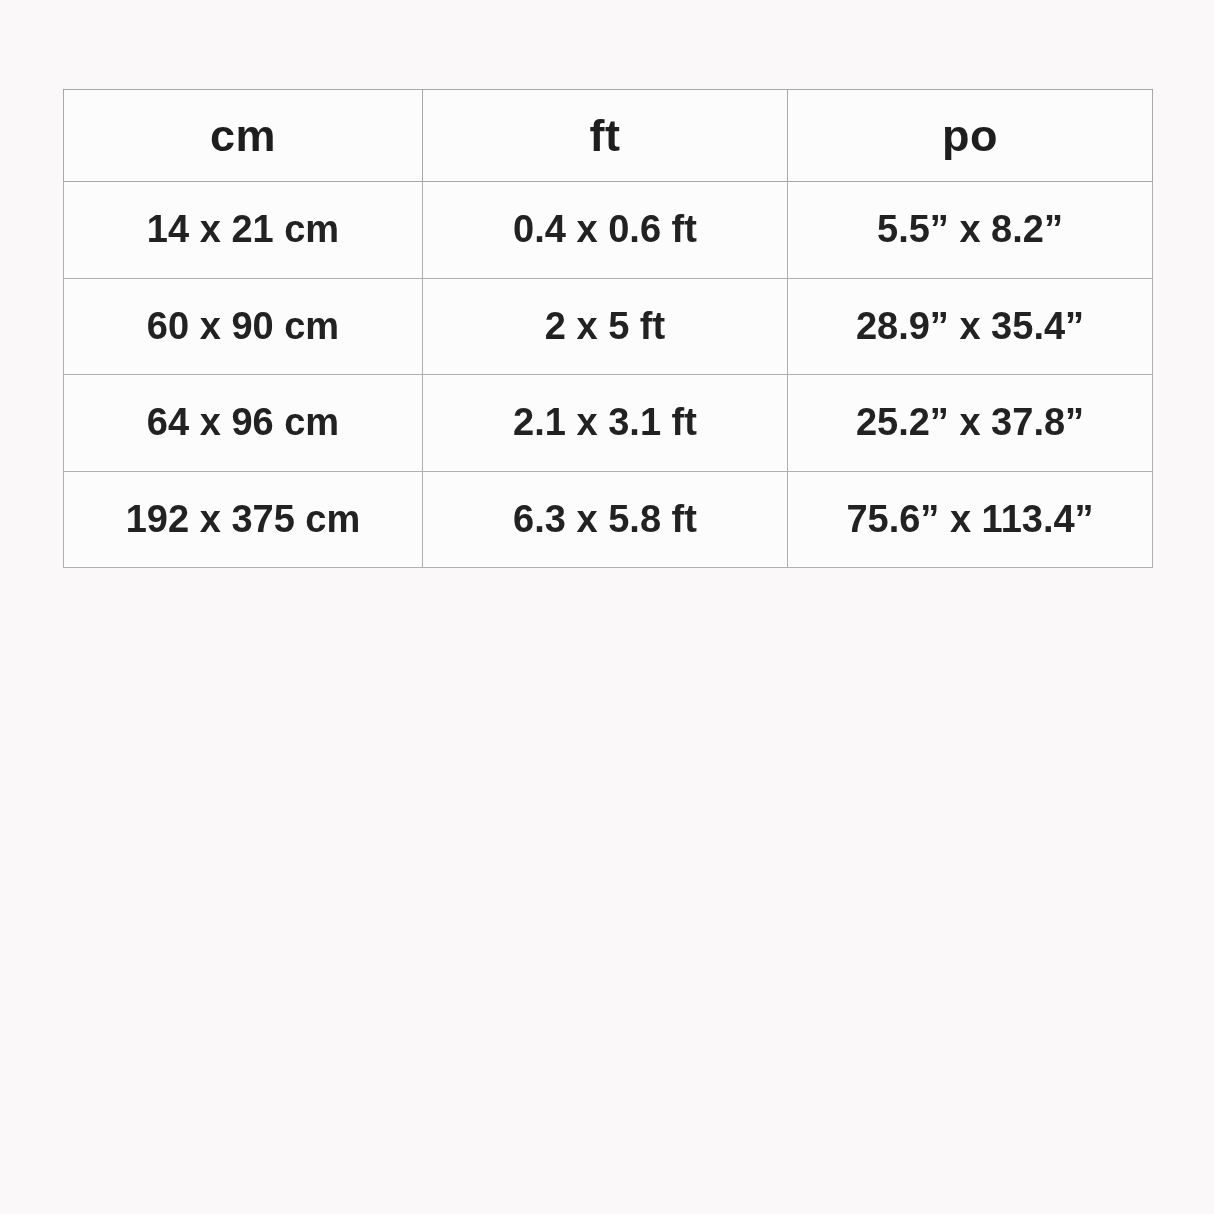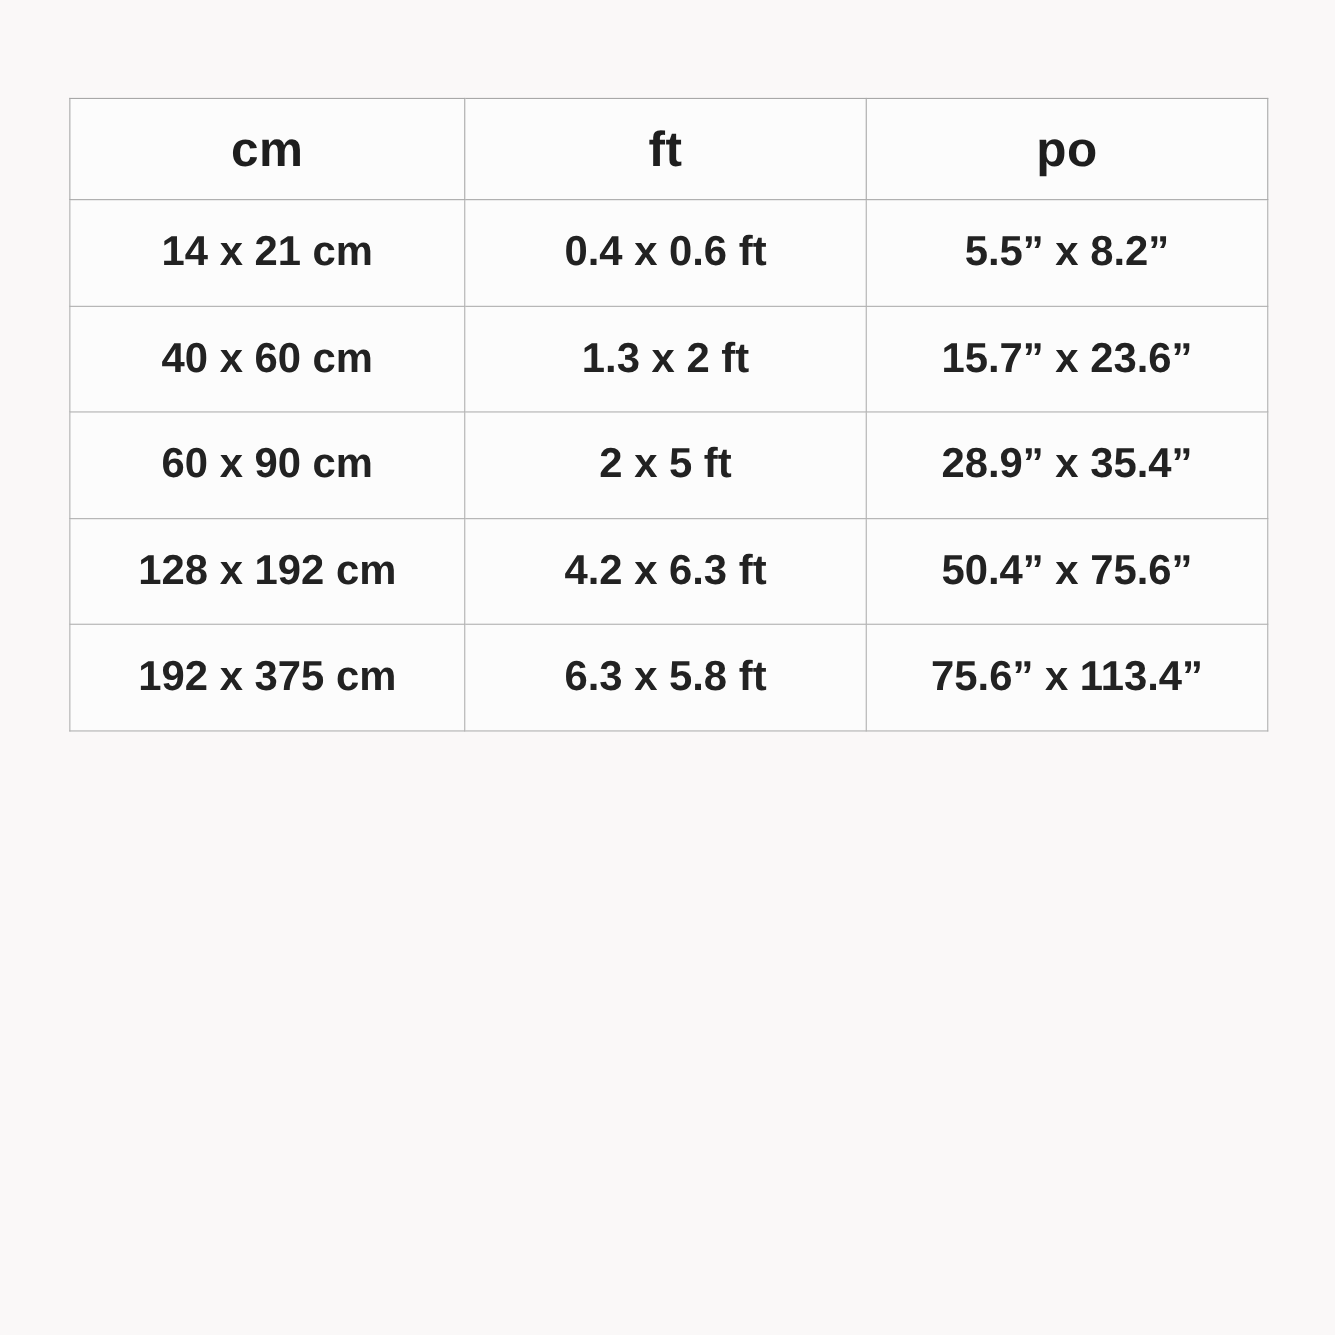--- a/index.html
+++ b/index.html
@@ -68,33 +68,28 @@
         <th>po</th>
       </tr>
     </thead>
     <tbody>
       <tr>
         <td>14 x 21 cm</td>
         <td>0.4 x 0.6 ft</td>
         <td>5.5” x 8.2”</td>
       </tr>
       <tr>
-        <td>40 x 60 cm</td>
-        <td>1.3 x 2 ft</td>
-        <td>15.7” x 23.6”</td>
-      </tr>
-      <tr>
         <td>60 x 90 cm</td>
         <td>2 x 5 ft</td>
         <td>28.9” x 35.4”</td>
       </tr>
       <tr>
-        <td>128 x 192 cm</td>
-        <td>4.2 x 6.3 ft</td>
-        <td>50.4” x 75.6”</td>
+        <td>64 x 96 cm</td>
+        <td>2.1 x 3.1 ft</td>
+        <td>25.2” x 37.8”</td>
       </tr>
       <tr>
         <td>192 x 375 cm</td>
         <td>6.3 x 5.8 ft</td>
         <td>75.6” x 113.4”</td>
       </tr>
     </tbody>
   </table>
 </div>
 

